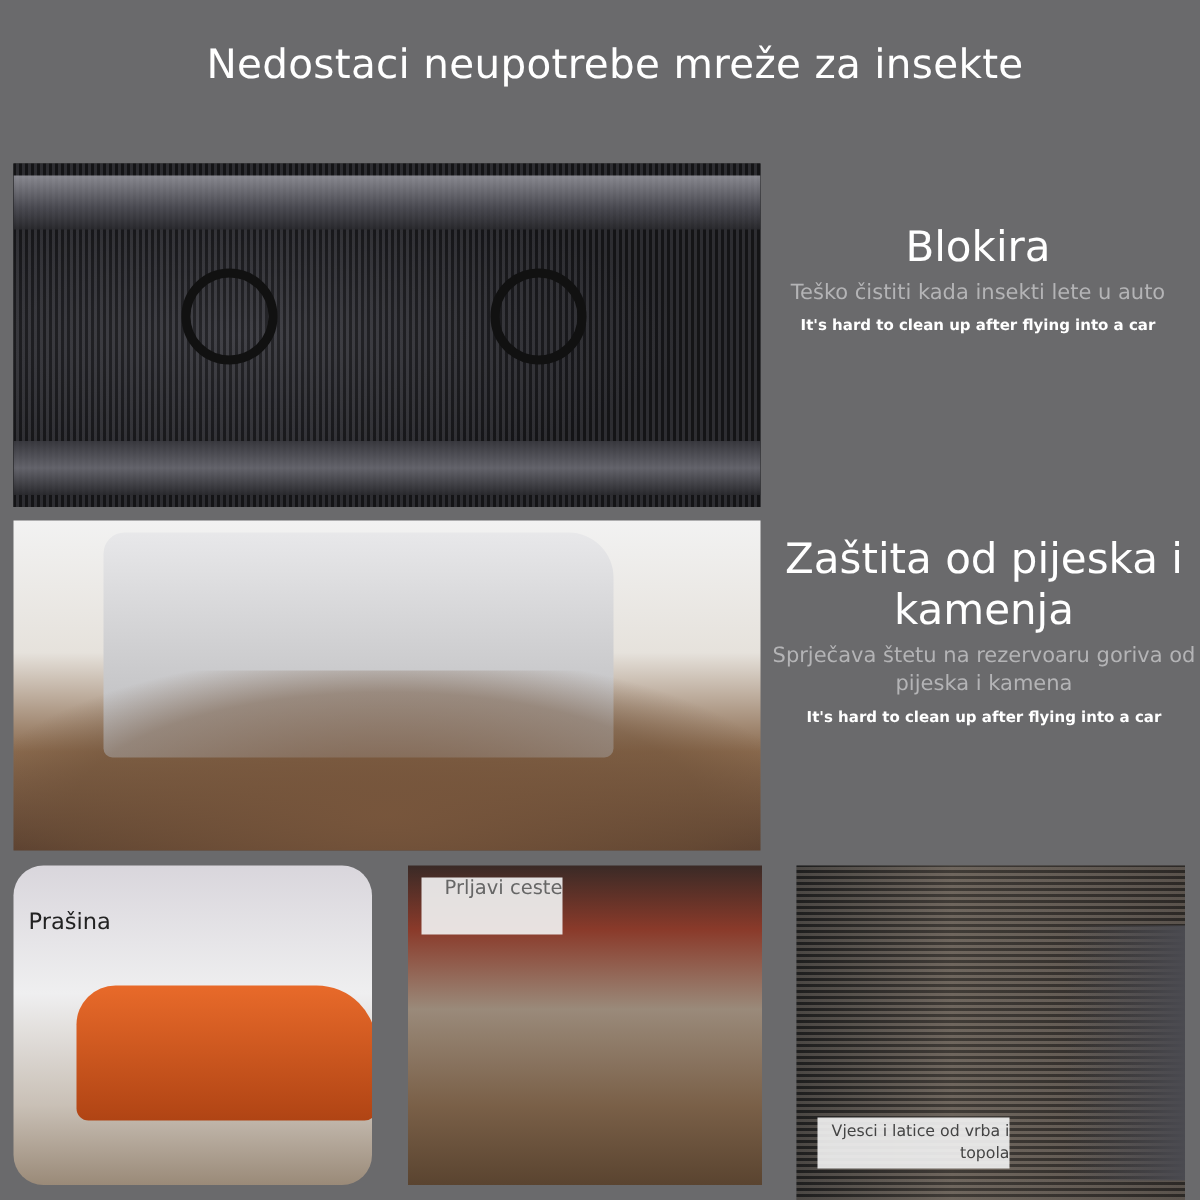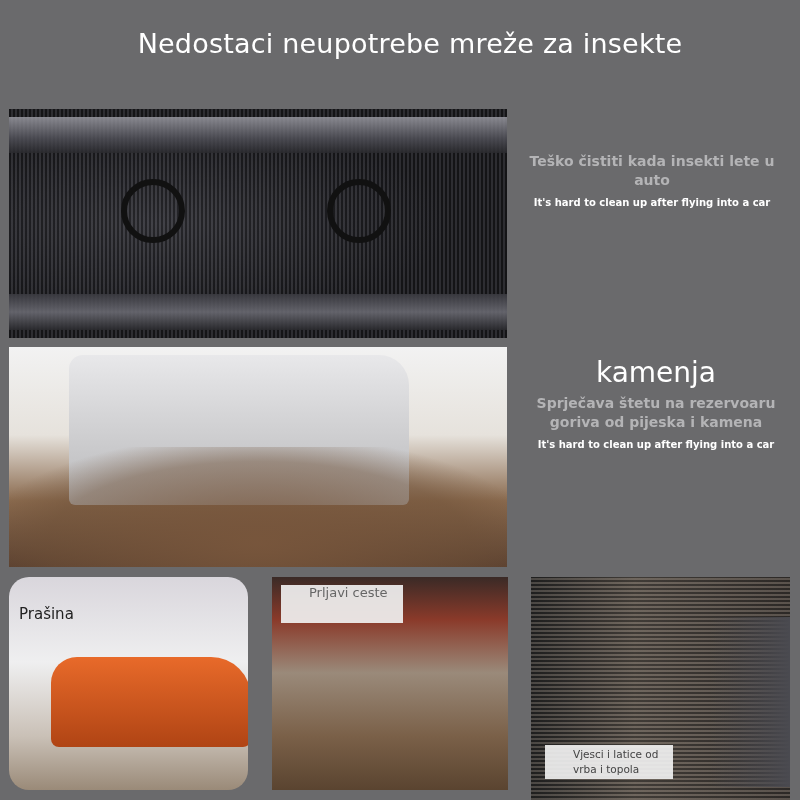--- a/index.html
+++ b/index.html
@@ -25,53 +25,55 @@
         background: linear-gradient(180deg,#3a2a26 0%, #8a3a2a 20%, #9a8a7a 45%, #7a6048 75%, #5a4430 100%); }
   .p5 { left:531px; top:577px; width:259px; height:277px;
         background:
           repeating-linear-gradient(0deg, rgba(0,0,0,0.4) 0 2px, rgba(120,110,100,0.35) 2px 4px),
           linear-gradient(90deg,#333 0%, #6a625a 40%, #4a4440 100%); }
   .p5 .shade { position:absolute; right:0; top:40px; width:80px; height:170px; background:linear-gradient(90deg,rgba(60,60,64,0),#4a4a50); }
   .side { position:absolute; text-align:center; }
   .side1 { left:512px; top:148px; width:280px; }
   .side2 { left:512px; top:356px; width:288px; }
   .heading { color:#ffffff; font-size:28px; line-height:34px; }
-  .sub { color:#b4b4b6; font-size:14px; line-height:19px; margin-top:4px;font-weight:bold; }
+  .sub { color:#b4b4b6; font-size:14px; line-height:19px; margin-top:4px; }
   .en { color:#ffffff; font-size:10px; line-height:14px; margin-top:6px;font-weight:bold; }
   .label-plain { position:absolute; left:10px; top:28px; color:#222; font-size:15px; }
-  .label-box { position:absolute; background:rgba(240,240,240,0.92); color:#444; text-align:left;padding-left:28px; }
+  .label-box { position:absolute; background:rgba(240,240,240,0.92); color:#444; text-align:right; }
   .lb4 { left:9px; top:8px; width:94px; height:38px; font-size:13px; line-height:15px; color:#666; }
   .lb5 { left:14px; top:168px; width:128px; height:34px; font-size:10.5px; line-height:15px; padding-top:2px; box-sizing:border-box; }
 </style>
 </head>
 <body>
 
 <div class="title">Nedostaci neupotrebe mreže za insekte</div>
 
 <div class="photo p1">
   <div class="bar-top"></div>
   <div class="horn" style="left:112px;"></div>
   <div class="horn" style="left:318px;"></div>
   <div class="bar-bot"></div>
 </div>
 
 <div class="side side1">
   <div class="heading">
+    <div>Blokira</div>
   </div>
   <div class="sub">Teško čistiti kada insekti lete u auto</div>
   <div class="en">It's hard to clean up after flying into a car</div>
 </div>
 
 <div class="photo p2">
   <div class="car"></div>
   <div class="dust"></div>
 </div>
 
 <div class="side side2">
   <div class="heading">
+    <div>Zaštita od pijeska i</div>
     <div>kamenja</div>
   </div>
   <div class="sub">Sprječava štetu na rezervoaru goriva od pijeska i kamena</div>
   <div class="en">It's hard to clean up after flying into a car</div>
 </div>
 
 <div class="photo p3">
   <div class="car"></div>
   <div class="label-plain">Prašina</div>
 </div>

